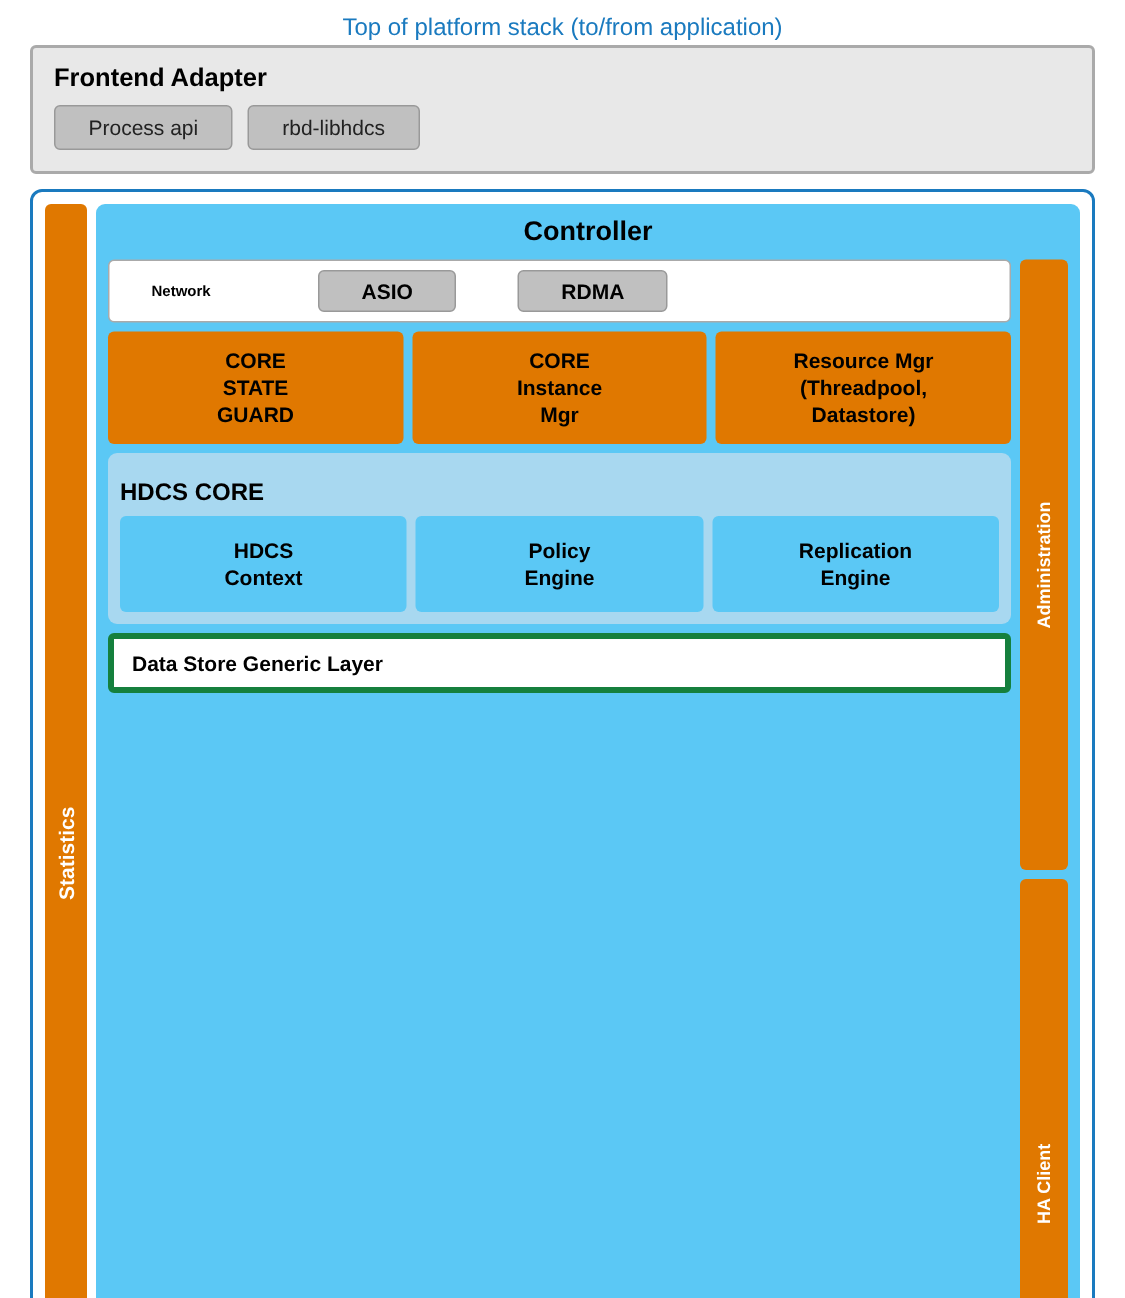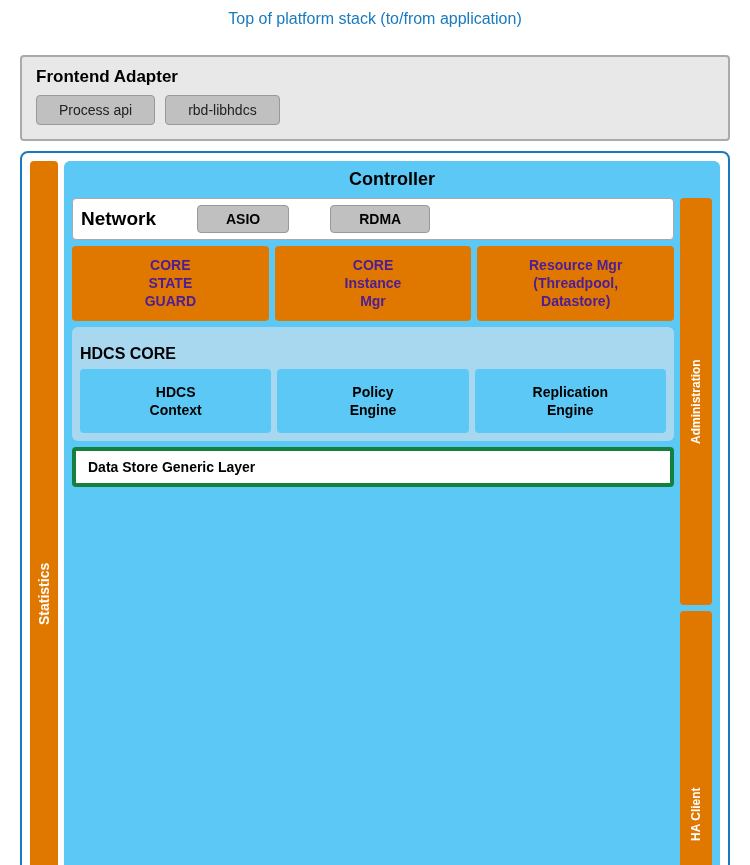--- a/index.html
+++ b/index.html
@@ -10,21 +10,21 @@
       min-height: 865px;
       display: flex;
       flex-direction: column;
       align-items: center;
       padding: 10px 20px 10px 20px;
     }
 
     .top-label {
       color: #1a7abf;
       font-size: 16px;
-      margin-bottom: 27px;
+      margin-bottom: 2px;
       text-align: right;
     }
 
     
     .frontend-adapter {
       width: 100%;
       background: #e8e8e8;
       border: 2px solid #aaa;
       border-radius: 4px;
       padding: 10px 14px 14px 14px;
@@ -102,43 +102,44 @@
       background: #fff;
       border: 1px solid #aaa;
       border-radius: 4px;
       display: flex;
       align-items: center;
       padding: 6px 8px;
       gap: 10px;
     }
     .network-label {
       font-weight: bold;
-      font-size: 19px;
+      font-size: 10px;
       min-width: 70px;
+      margin-left: 20px;
     }
     .network-btn {
       background: #c0c0c0;
       border: 1px solid #999;
       border-radius: 4px;
       padding: 5px 28px;
       font-size: 14px;
       font-weight: bold;
       margin-left: 31px;
     }
 
     
     .orange-row {
       display: flex;
       gap: 6px;
       align-items: stretch;
     }
     .orange-box {
       background: #e07800;
       border-radius: 4px;
-      color: #4c1d95;
+      color: #000000;
       font-weight: bold;
       font-size: 14px;
       text-align: center;
       padding: 10px 8px;
       flex: 1;
       display: flex;
       align-items: center;
       justify-content: center;
       line-height: 1.3;
     }

